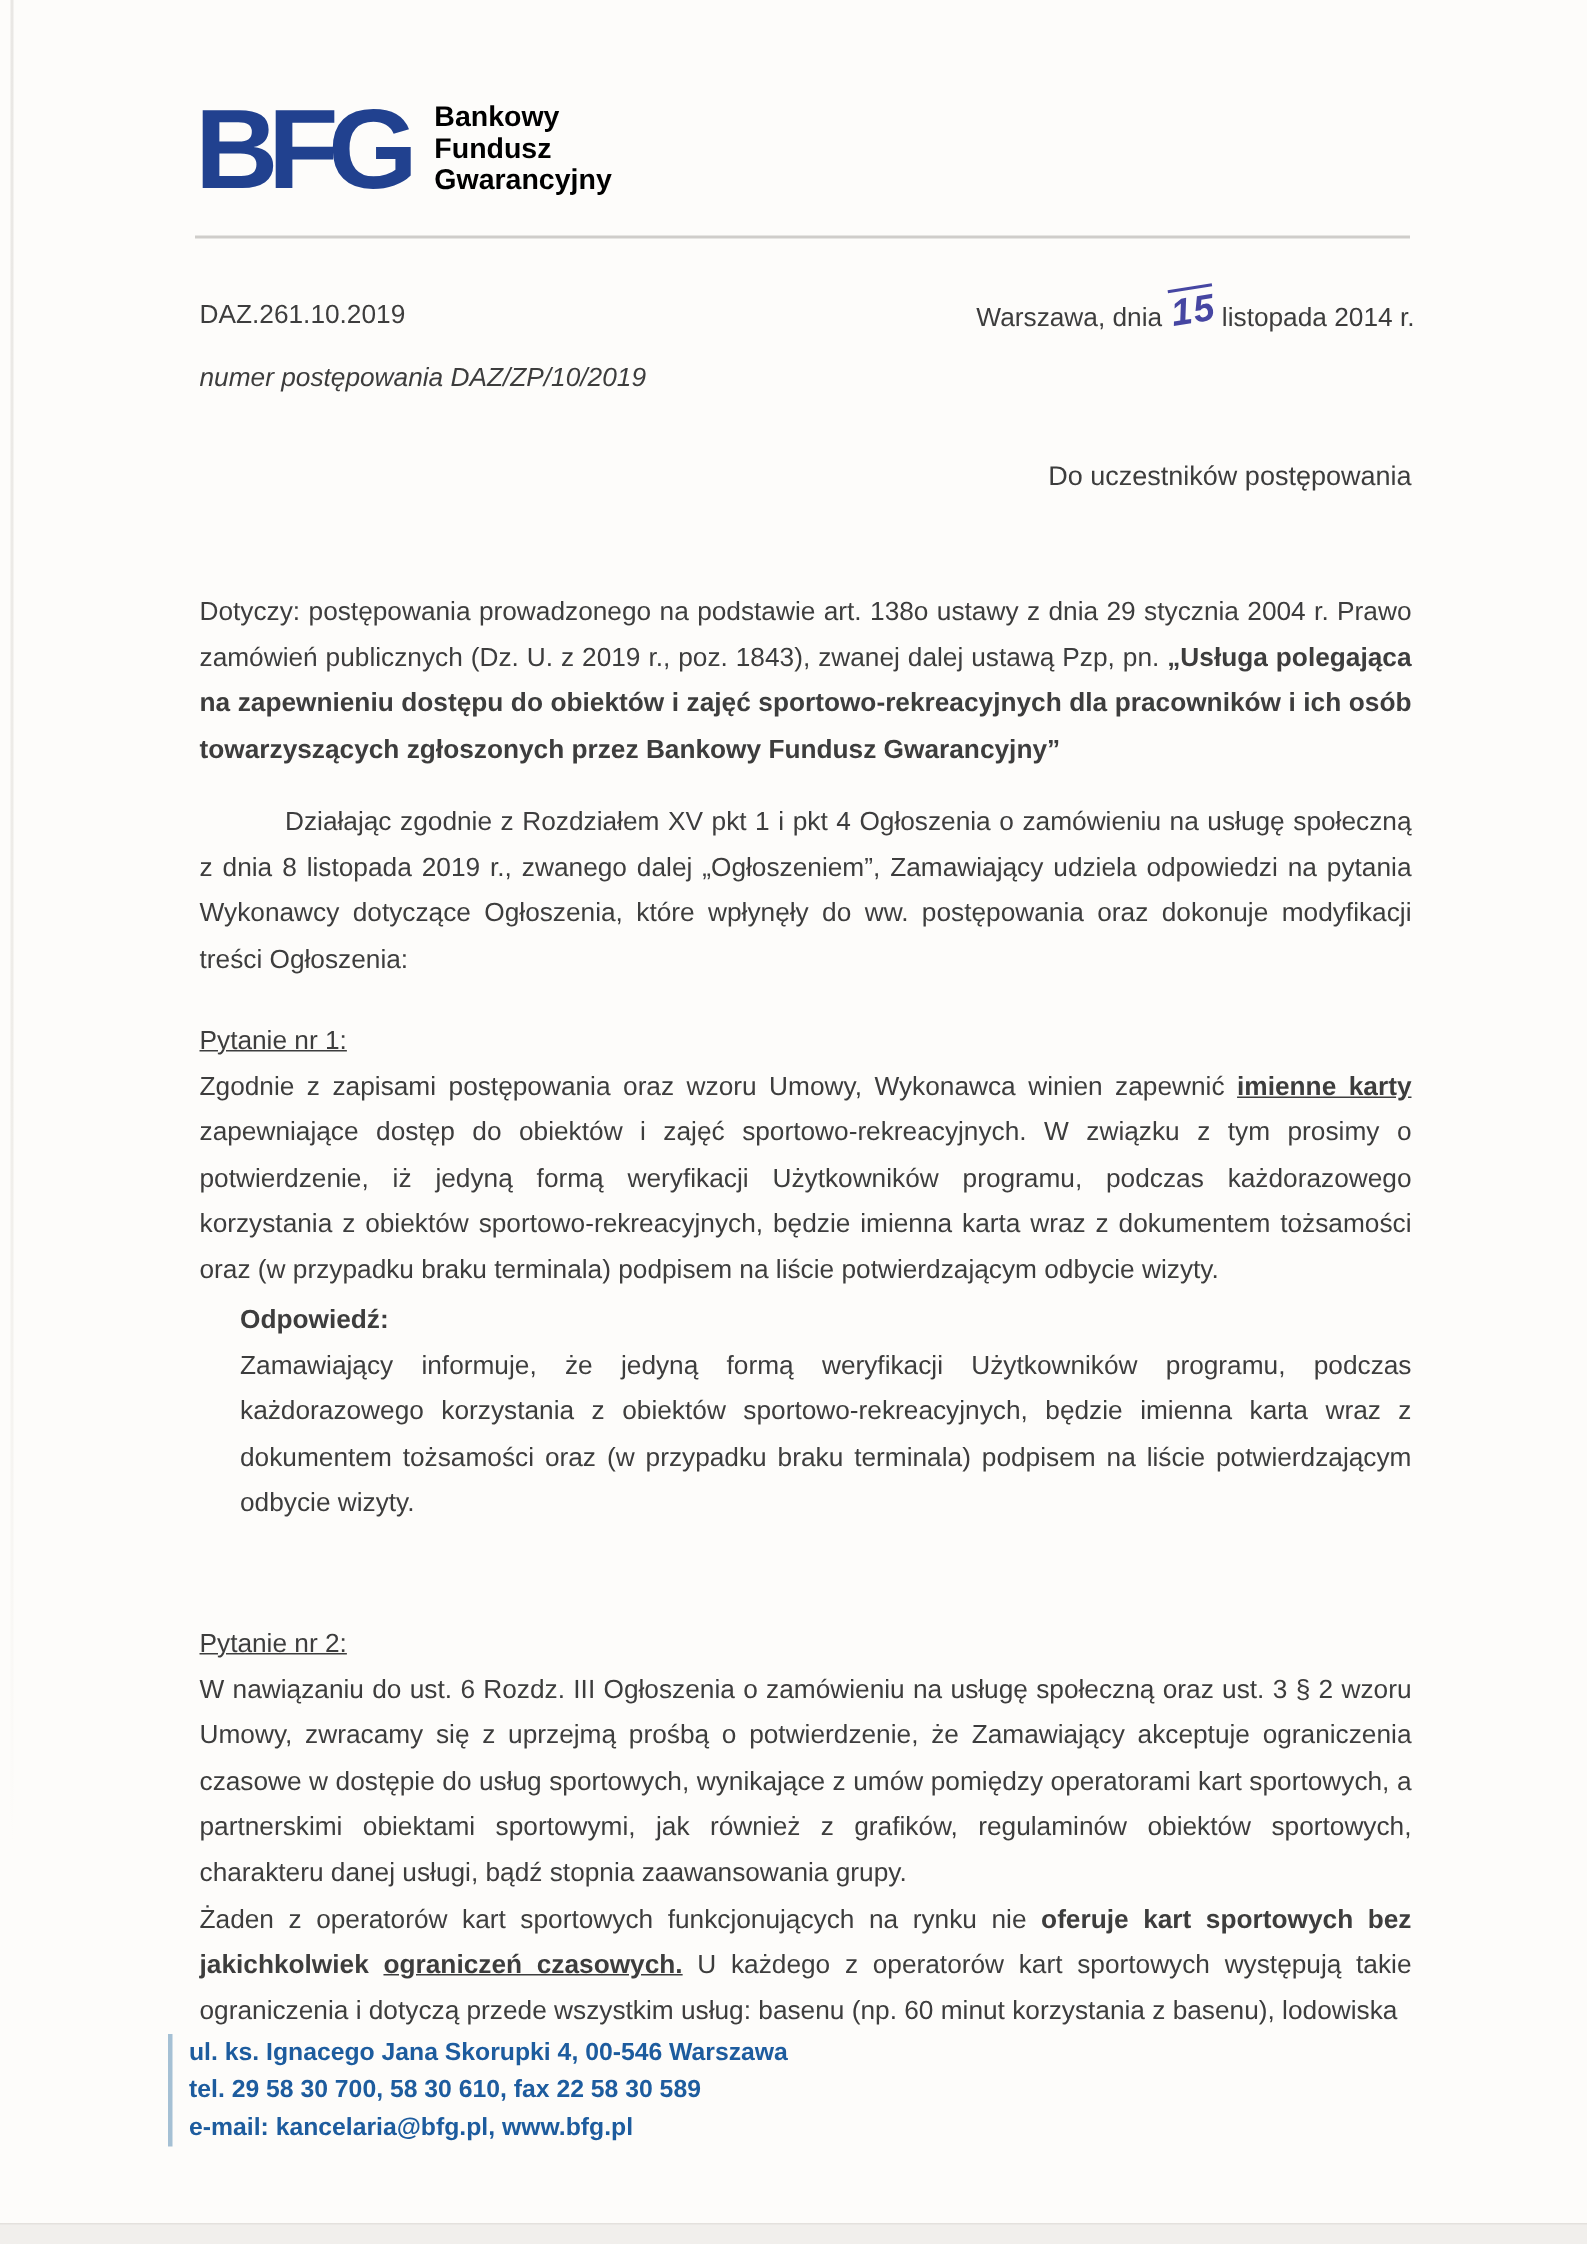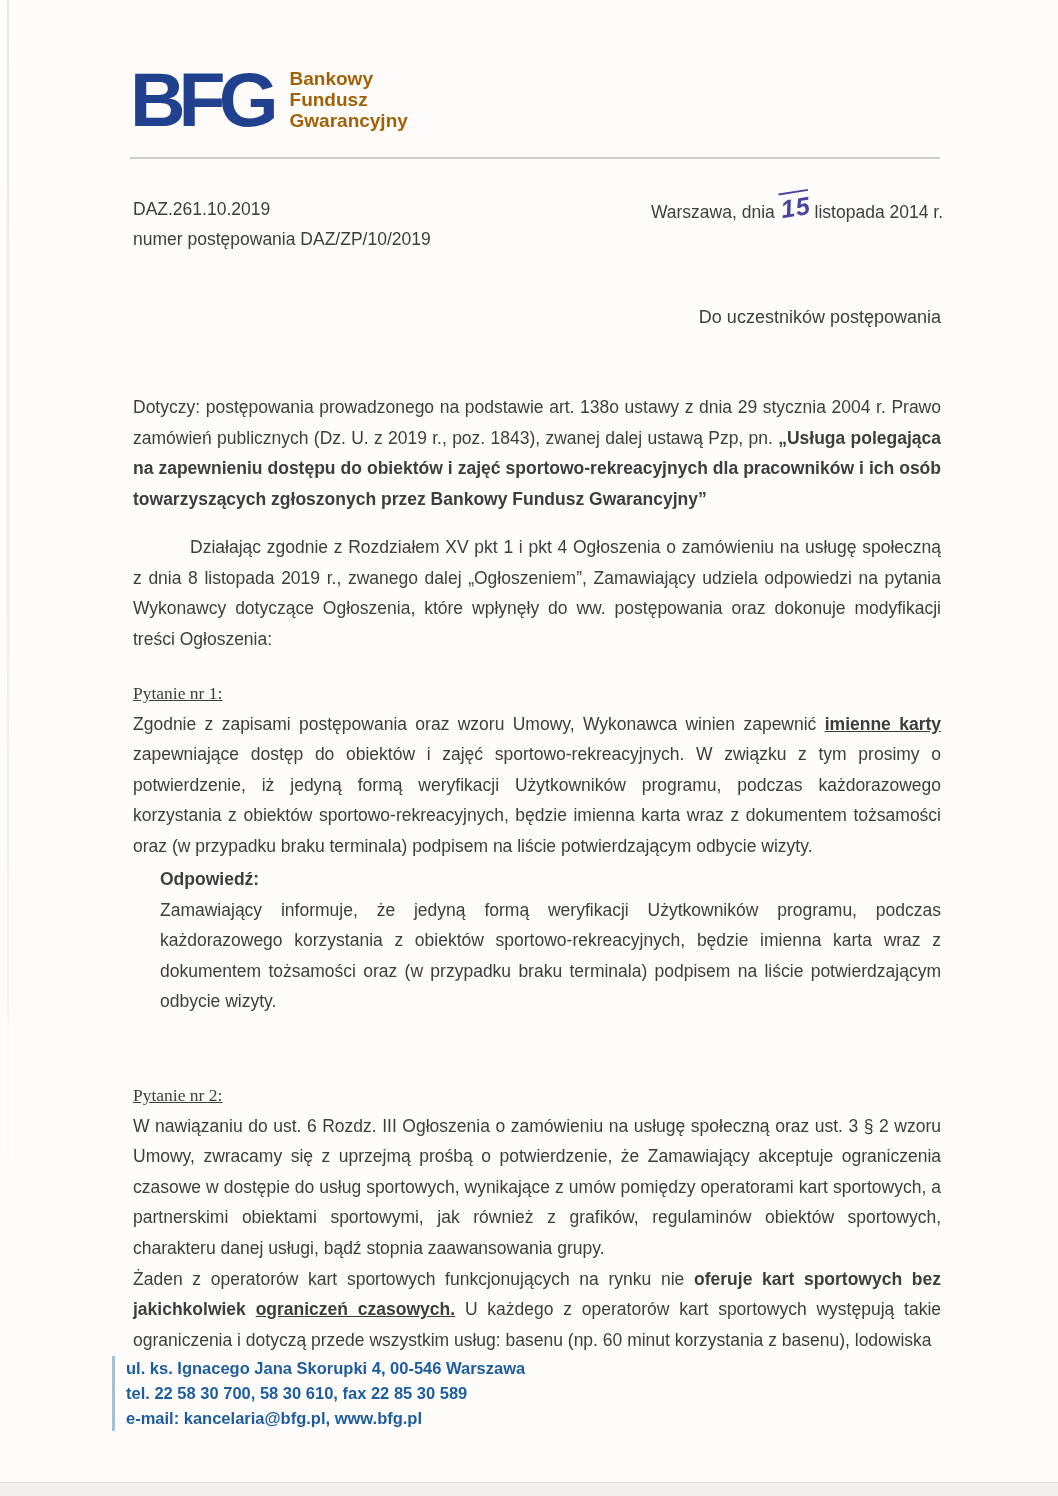--- a/index.html
+++ b/index.html
@@ -25,31 +25,31 @@
   
   .logo{position:absolute;left:130px;top:60px;display:flex;align-items:flex-start;}
   .logo-mark{
     font-weight:800;font-size:77px;line-height:80px;
     letter-spacing:-7px;color:#21418f;
     transform:scaleY(.98);
     font-family:"Liberation Sans", sans-serif;
   }
   .logo-name{
     margin-left:18px;margin-top:8px;
-    font-size:19px;line-height:21px;font-weight:700;color:#a16207;
+    font-size:19px;line-height:21px;font-weight:700;color:#000000;
   }
   .divider{
     position:absolute;left:130px;top:157px;width:810px;height:0;
     border-top:2px solid #cfcdca;
   }
 
   
   .refrow{position:absolute;left:133px;top:194px;width:810px;display:flex;justify-content:space-between;}
   .refcol{font-size:17.5px;line-height:30px;}
-  .ref-proc{}
+  .ref-proc{font-style:italic;margin-top:12px;}
   .dateline{font-size:17.5px;line-height:30px;white-space:nowrap;}
   .hand{
     display:inline-block;
     font-style:italic;font-weight:600;
     font-size:25px;color:#4646a2;
     transform:rotate(-9deg) translateY(-2px);
     text-decoration:overline;
     margin:0 4px 0 6px;
     letter-spacing:1px;
   }
@@ -60,21 +60,21 @@
   }
 
   .para{
     position:absolute;left:133px;width:808px;
     font-size:17.5px;line-height:30.6px;
     text-align:justify;
   }
   .indent-first{text-indent:57px;}
   b,.bold{font-weight:700;}
   .bu{font-weight:700;text-decoration:underline;}
-  .heading-underline{text-decoration:underline;font-family:Liberation Serif, serif;}
+  .heading-underline{text-decoration:underline;}
   .answer{left:160px;width:781px;}
 
   
   .footer{
     position:absolute;left:112px;top:1356px;
     border-left:3px solid #a5c0d4;
     padding-left:11px;
     font-size:16.5px;line-height:25px;
     color:#1d5c9e;font-weight:600;
   }
@@ -130,18 +130,18 @@
   <div class="para" style="top:1080px;">
     <div class="heading-underline">Pytanie nr 2:</div>
     <div>W nawiązaniu do ust. 6 Rozdz. III Ogłoszenia o zamówieniu na usługę społeczną oraz ust. 3 § 2 wzoru Umowy, zwracamy się z uprzejmą prośbą o potwierdzenie, że Zamawiający akceptuje ograniczenia czasowe w dostępie do usług sportowych, wynikające z umów pomiędzy operatorami kart sportowych, a partnerskimi obiektami sportowymi, jak również z grafików, regulaminów obiektów sportowych, charakteru danej usługi, bądź stopnia zaawansowania grupy.</div>
     <div>
       <span>Żaden z operatorów kart sportowych funkcjonujących na rynku nie </span><span class="bold">oferuje kart sportowych bez jakichkolwiek </span><span class="bu">ograniczeń czasowych.</span><span> U każdego z operatorów kart sportowych występują takie ograniczenia i dotyczą przede wszystkim usług: basenu (np. 60 minut korzystania z basenu), lodowiska</span>
     </div>
   </div>
 
   <div class="footer">
     <div>ul. ks. Ignacego Jana Skorupki 4, 00-546 Warszawa</div>
-    <div>tel. 22 58 30 700, 58 30 610, fax 22 85 30 589</div>
+    <div>tel. 29 58 30 700, 58 30 610, fax 22 58 30 589</div>
     <div>e-mail: kancelaria@bfg.pl, www.bfg.pl</div>
   </div>
 
   <div class="edge-strip-bottom"></div>
 </div>
 
 </body></html>

